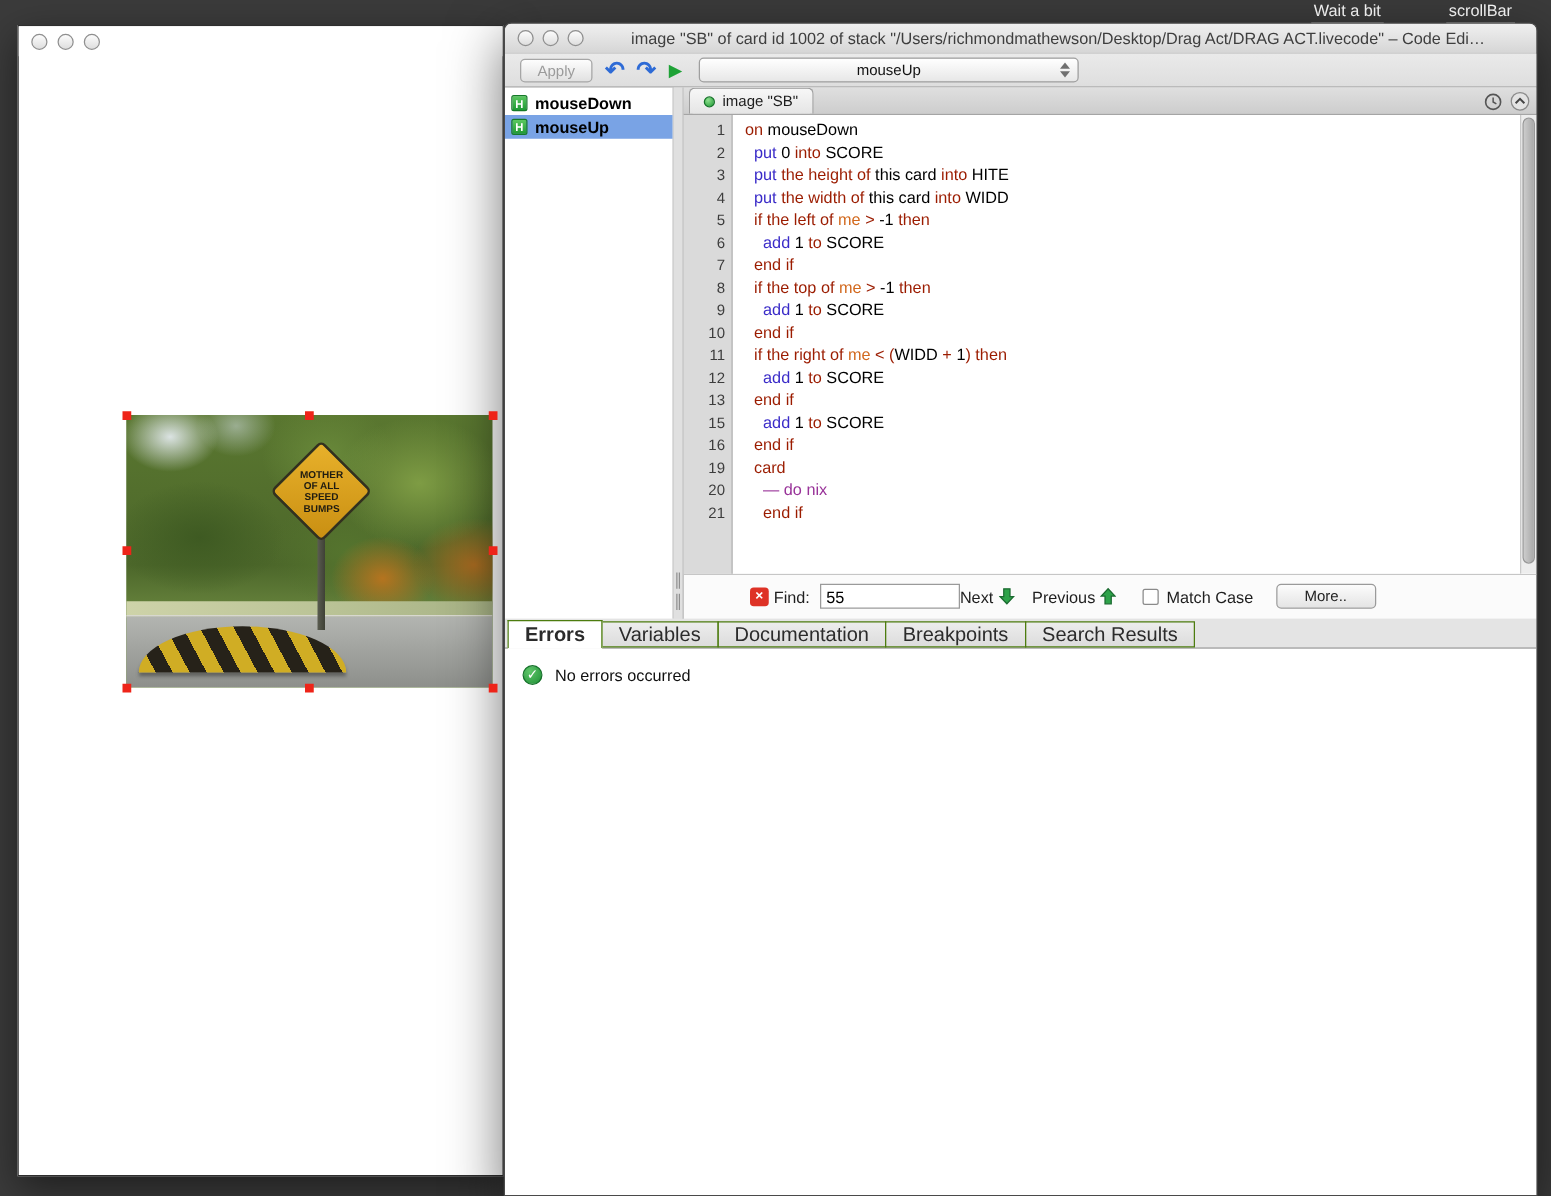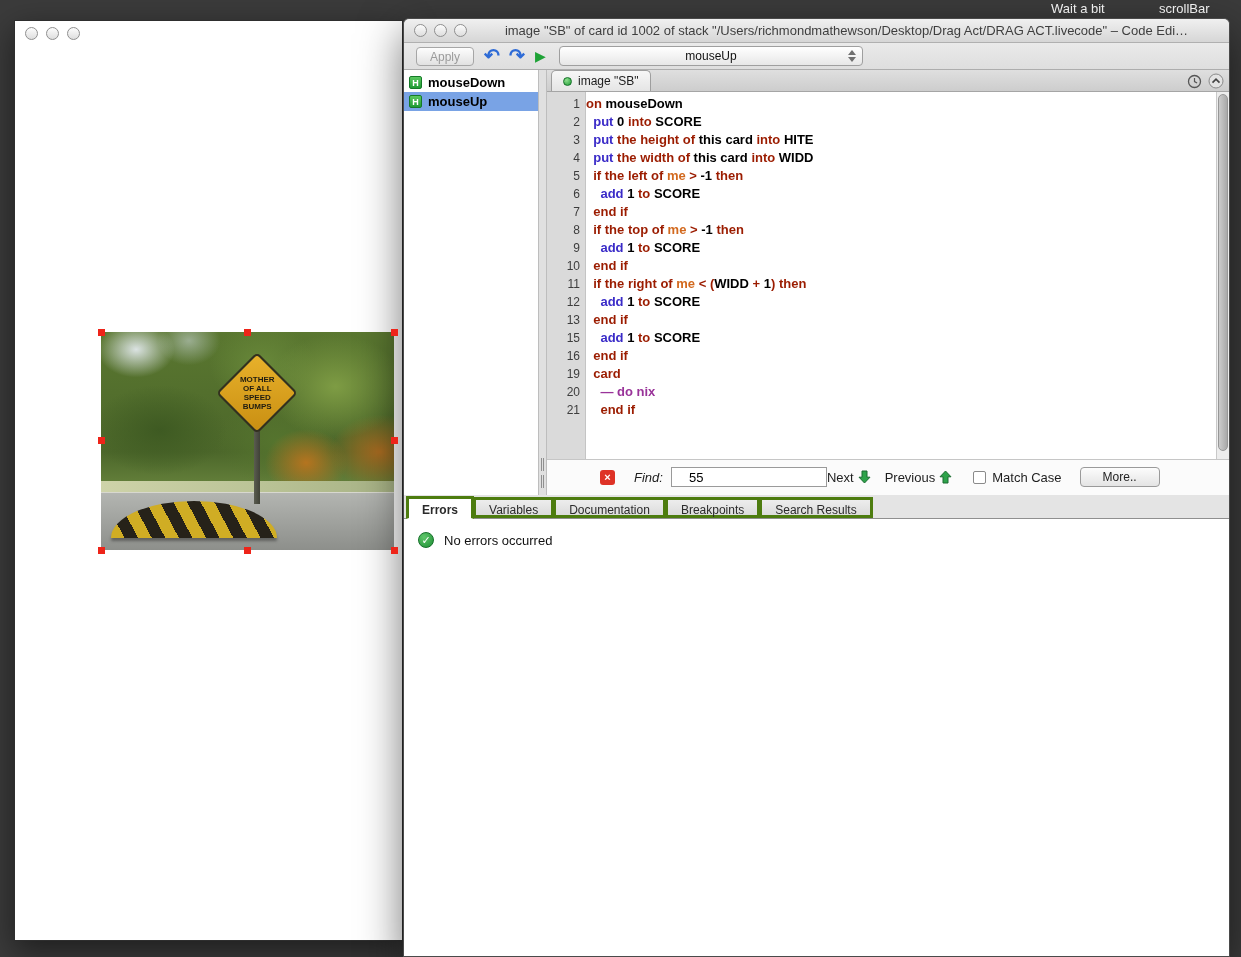--- a/index.html
+++ b/index.html
@@ -128,53 +128,53 @@
       border:1px solid #9e9e9e; border-bottom:none; border-radius:5px 5px 0 0;
       background:linear-gradient(#f7f7f7,#e5e5e5); font-size:12px; color:#1c1c1c; }
   .green-dot { width:9px; height:9px; border-radius:50%;
       background:radial-gradient(circle at 35% 30%, #8fe08f, #1f9a34); border:1px solid #147228; }
   .tab-icons { position:absolute; right:5px; top:3px; display:flex; gap:6px; align-items:center; }
 
   .code-area { flex:1; position:relative; overflow:hidden; padding-top:3px;
       background:linear-gradient(90deg,#dadada 0,#dadada 38px,#c4c4c4 38px,#c4c4c4 39px,#ffffff 39px); }
   .code-line { display:flex; height:18px; line-height:18px; font-size:13px; white-space:pre; }
   .line-num { flex:0 0 38px; text-align:right; padding-right:5px; font-size:12px; color:#3d3d3d; }
-  .line-text { padding-left:1px; font-weight:bold; }
+  .line-text { padding-left:11px; font-weight:normal; }
   .tok-k { color:var(--keyword); }
   .tok-c { color:var(--command); }
   .tok-m { color:var(--me); }
   .tok-i { color:var(--identifier); }
   .tok-t { color:var(--comment); }
 
   .v-scrollbar { position:absolute; top:0; right:0; bottom:0; width:13px;
       background:#ededed; border-left:1px solid #c9c9c9; }
   .v-thumb { position:absolute; left:1px; top:2px; width:10px; height:calc(100% - 10px);
       background:linear-gradient(90deg,#cccccc,#a9a9a9); border:1px solid #979797; border-radius:5px; }
 
   .find-bar { height:36px; flex:none; border-top:1px solid #c6c6c6; background:#fbfbfb;
       display:flex; align-items:center; padding-left:53px; font-size:13px; color:#1e1e1e; }
   .find-close { width:15px; height:15px; border:none; border-radius:3px; background:#de3226;
       color:#fff; font-size:11px; font-weight:bold; line-height:15px; text-align:center;
       font-family:inherit; flex:none; }
-  .find-label { margin-left:19px;font-style:italic; }
-  .find-input { margin-left:8px; width:156px; height:20px; border:1px solid #9a9a9a;
-      font-size:13px; padding:0 17px; font-family:inherit; background:#fff; }
+  .find-label { margin-left:4px; }
+  .find-input { margin-left:8px; width:112px; height:20px; border:1px solid #9a9a9a;
+      font-size:13px; padding:0 4px; font-family:inherit; background:#fff; }
   .find-nav { display:flex; align-items:center; gap:4px; background:none; border:none;
       font-size:13px; color:#1e1e1e; font-family:inherit; }
   .nav-next { } .nav-prev { margin-left:14px;align-items:center; }
   .match-case-box { margin-left:21px; width:13px; height:13px; border:1px solid #8a8a8a;
       border-radius:2px; background:#fff; flex:none; }
   .match-case-label { margin-left:6px; }
   .more-btn { margin-left:18px; width:80px; height:20px; border:1px solid #9a9a9a; border-radius:4px;
       background:linear-gradient(#fcfcfc,#e4e4e4); font-size:12px; color:#222; font-family:inherit; }
 
   .bottom-tabs { height:24px; flex:none; background:#e4e4e4; border-bottom:1px solid #8f8f8f;
       display:flex; align-items:flex-end; padding-left:2px; }
-  .btab { height:21px; line-height:21px; padding:0 13px; font-size:12px; color:#2b2b2b;
-      background:linear-gradient(#ededed,#dcdcdc); border:3px solid #4d7c0f; margin-right:-1px; }
+  .btab { height:21px; line-height:21px; padding:0 13px; font-size:16px; color:#2b2b2b;
+      background:linear-gradient(#ededed,#dcdcdc); border:1px solid #4d7c0f; margin-right:-1px; }
   .btab.active { background:#ffffff; font-weight:bold; height:23px; line-height:23px;
       border-bottom:1px solid #fff; margin-bottom:-1px; position:relative; z-index:1; }
 
   .status-panel { flex:1; background:#fff; display:flex; align-items:flex-start;
       padding:13px 0 0 14px; gap:10px; }
   .status-check { width:16px; height:16px; border-radius:50%; flex:none;
       background:radial-gradient(circle at 35% 30%, #5fc66a, #1e8f35); border:1px solid #15702a;
       color:#fff; font-size:11px; line-height:15px; text-align:center; }
   .status-text { font-size:13px; color:#111; padding-top:1px; }
 </style>

